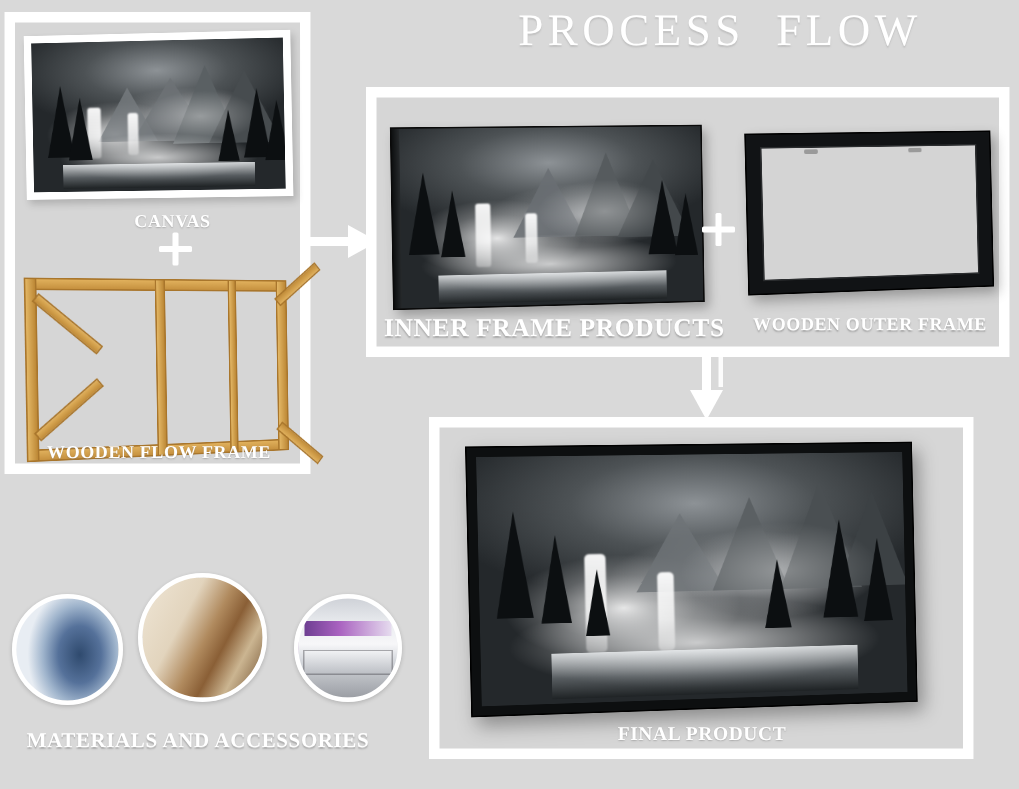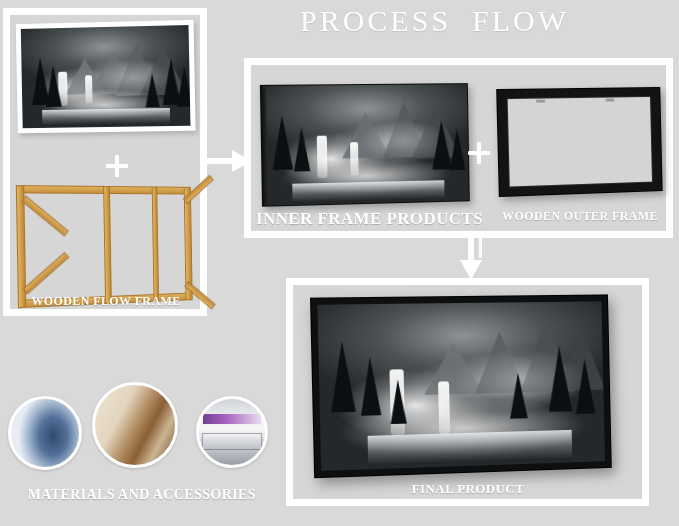--- a/index.html
+++ b/index.html
@@ -9,21 +9,21 @@
     background:#d9d9d9;
     font-family:"Liberation Serif", serif;
     overflow:hidden;
     position:relative;
   }
   .stage{position:absolute;inset:0;background:#d9d9d9;}
 
   
   .title{
     position:absolute; left:300px; top:4px; width:360px;
-    text-align:left;
+    text-align:center;
     color:#ffffff;
     font-size:30px;
     letter-spacing:3px;
     font-family:"Liberation Serif", serif;
     text-shadow:0 1px 1px rgba(150,150,150,.35);
     white-space:pre;
   }
 
   
   .panel{
@@ -51,21 +51,21 @@
     letter-spacing:.4px;
     text-align:center;
     white-space:nowrap;
     text-shadow:0 1px 1px rgba(120,120,120,.45);
   }
   #cap-canvas      {left:50px;  top:140px; width:130px; font-size:12px;}
   #cap-inner-wood  {left:8px;   top:294px; width:196px; font-size:12px;}
   #cap-inner-prod  {left:256px; top:209px; width:220px; font-size:17px;}
   #cap-outer-frame {left:487px; top:209px; width:186px; font-size:12px;font-family:Liberation Serif, serif;}
   #cap-final       {left:300px; top:481px; width:336px; font-size:13px;}
-  #cap-materials   {left:8px;   top:487px; width:248px; font-size:14px;text-align:right;}
+  #cap-materials   {left:8px;   top:487px; width:248px; font-size:14px;}
 
   
   .plus{position:absolute;color:#fff;}
   .plus::before,.plus::after{content:"";position:absolute;background:#ffffff;border-radius:1px;}
   .plus::before{left:50%;top:0;transform:translateX(-50%);width:4px;height:100%;}
   .plus::after {top:50%;left:0;transform:translateY(-50%);height:4px;width:100%;}
   #plus-1{left:106px; top:155px; width:22px; height:22px;}
   #plus-2{left:468px; top:142px; width:22px; height:22px;}
 
   
@@ -209,20 +209,21 @@
       <div class="mist" style="left:10%;top:62%;width:80%;height:32%;"></div>
       <div class="mist" style="left:44%;top:34%;width:46%;height:34%;opacity:.5;"></div>
       <div class="water" style="left:12%;top:82%;width:76%;height:16%;"></div>
       <div class="tree" style="left:6%;top:26%;border-left:9px solid transparent;border-right:9px solid transparent;border-bottom-width:48px;"></div>
       <div class="tree" style="left:14%;top:34%;border-left:8px solid transparent;border-right:8px solid transparent;border-bottom-width:42px;"></div>
       <div class="tree" style="left:84%;top:30%;border-left:9px solid transparent;border-right:9px solid transparent;border-bottom-width:46px;"></div>
       <div class="tree" style="left:92%;top:38%;border-left:8px solid transparent;border-right:8px solid transparent;border-bottom-width:40px;"></div>
       <div class="tree" style="left:74%;top:44%;border-left:7px solid transparent;border-right:7px solid transparent;border-bottom-width:34px;"></div>
     </div>
   </div>
+  <div class="caption" id="cap-canvas">CANVAS</div>
 
   <div class="plus" id="plus-1"></div>
 
   <div id="wood-frame">
     <div class="bar" style="left:0;top:0;width:100%;height:8px;"></div>
     <div class="bar" style="left:0;bottom:0;width:100%;height:8px;"></div>
     <div class="bar v" style="left:0;top:0;width:8px;height:100%;"></div>
     <div class="bar v" style="right:0;top:0;width:8px;height:100%;"></div>
     <div class="bar v" style="left:48%;top:0;width:7px;height:100%;"></div>
     <div class="bar v" style="left:76%;top:0;width:6px;height:100%;"></div>

